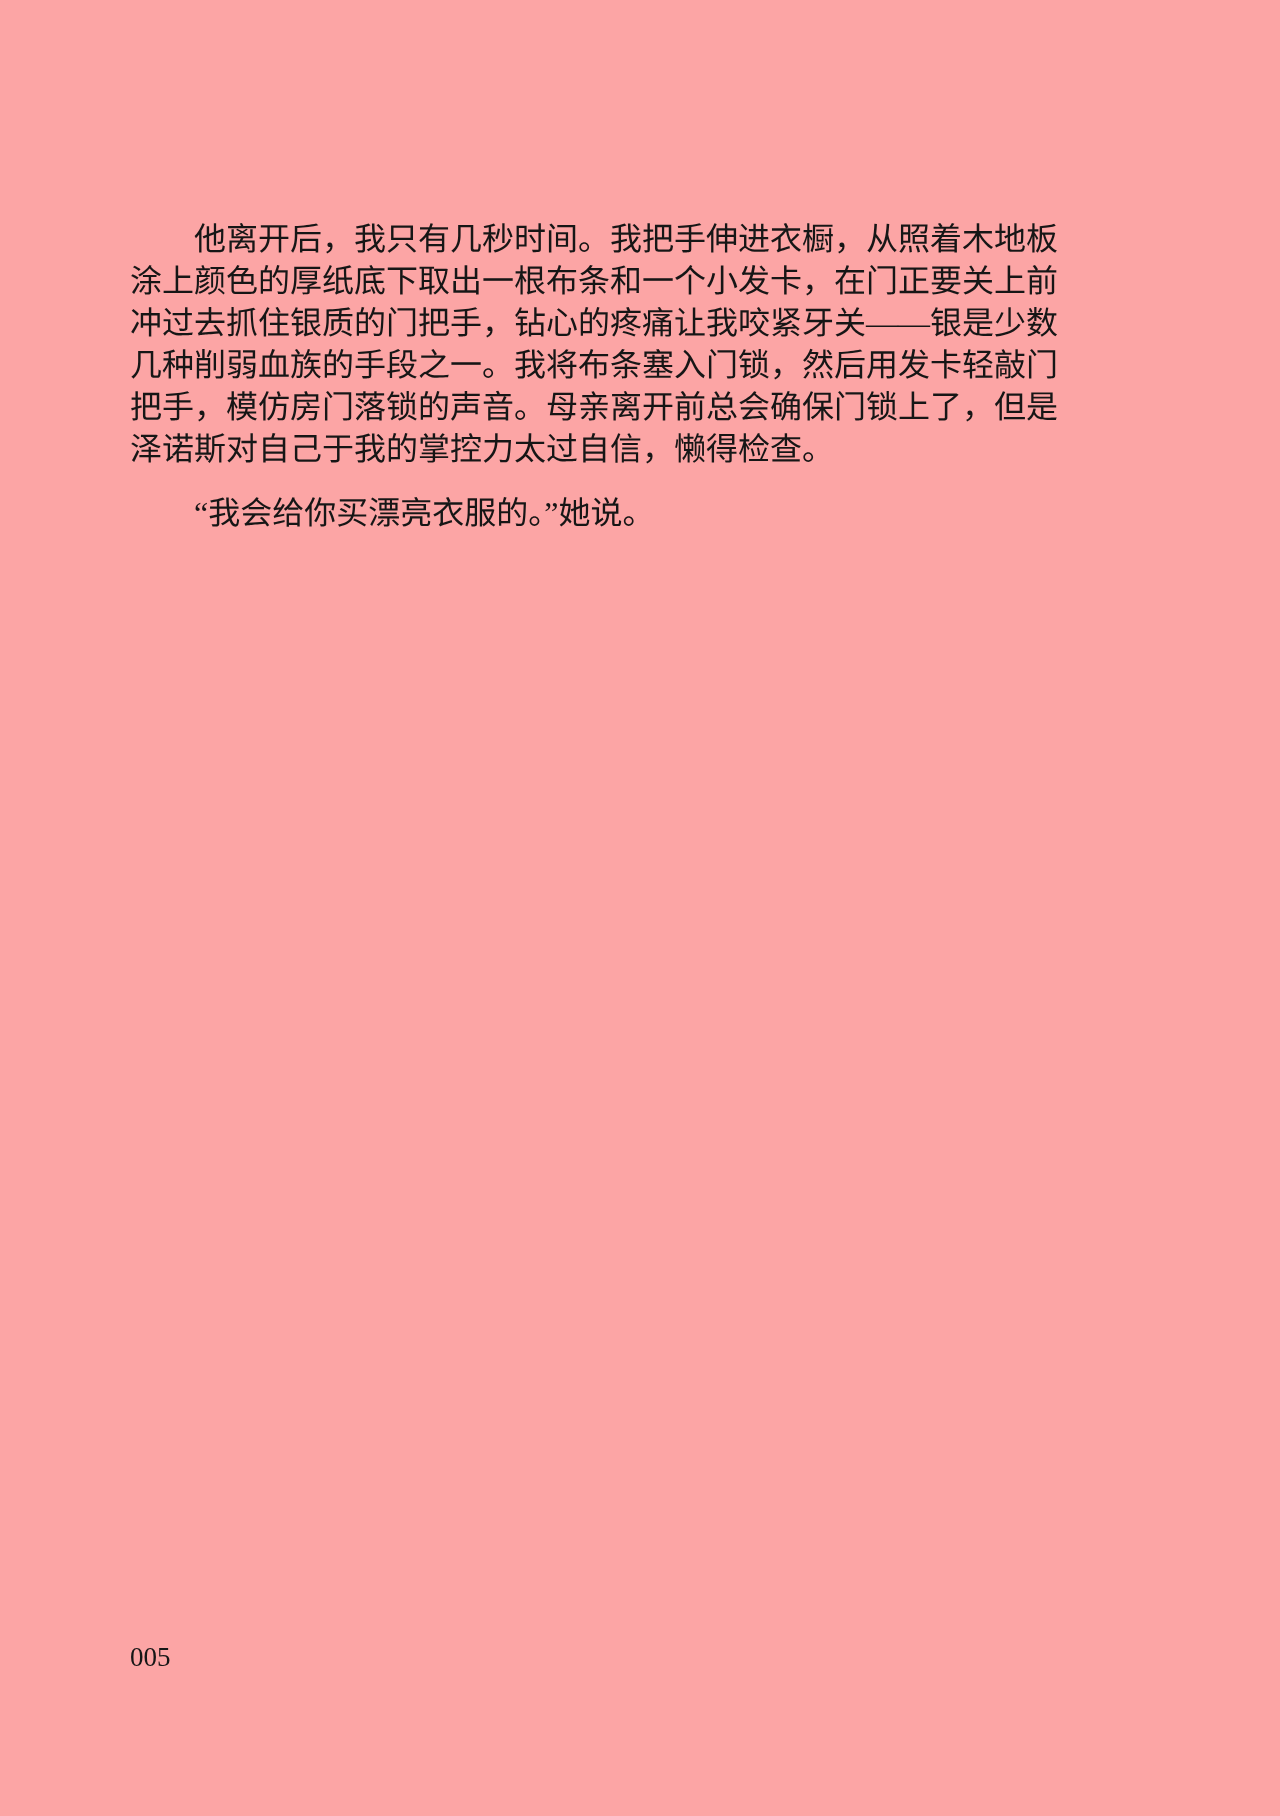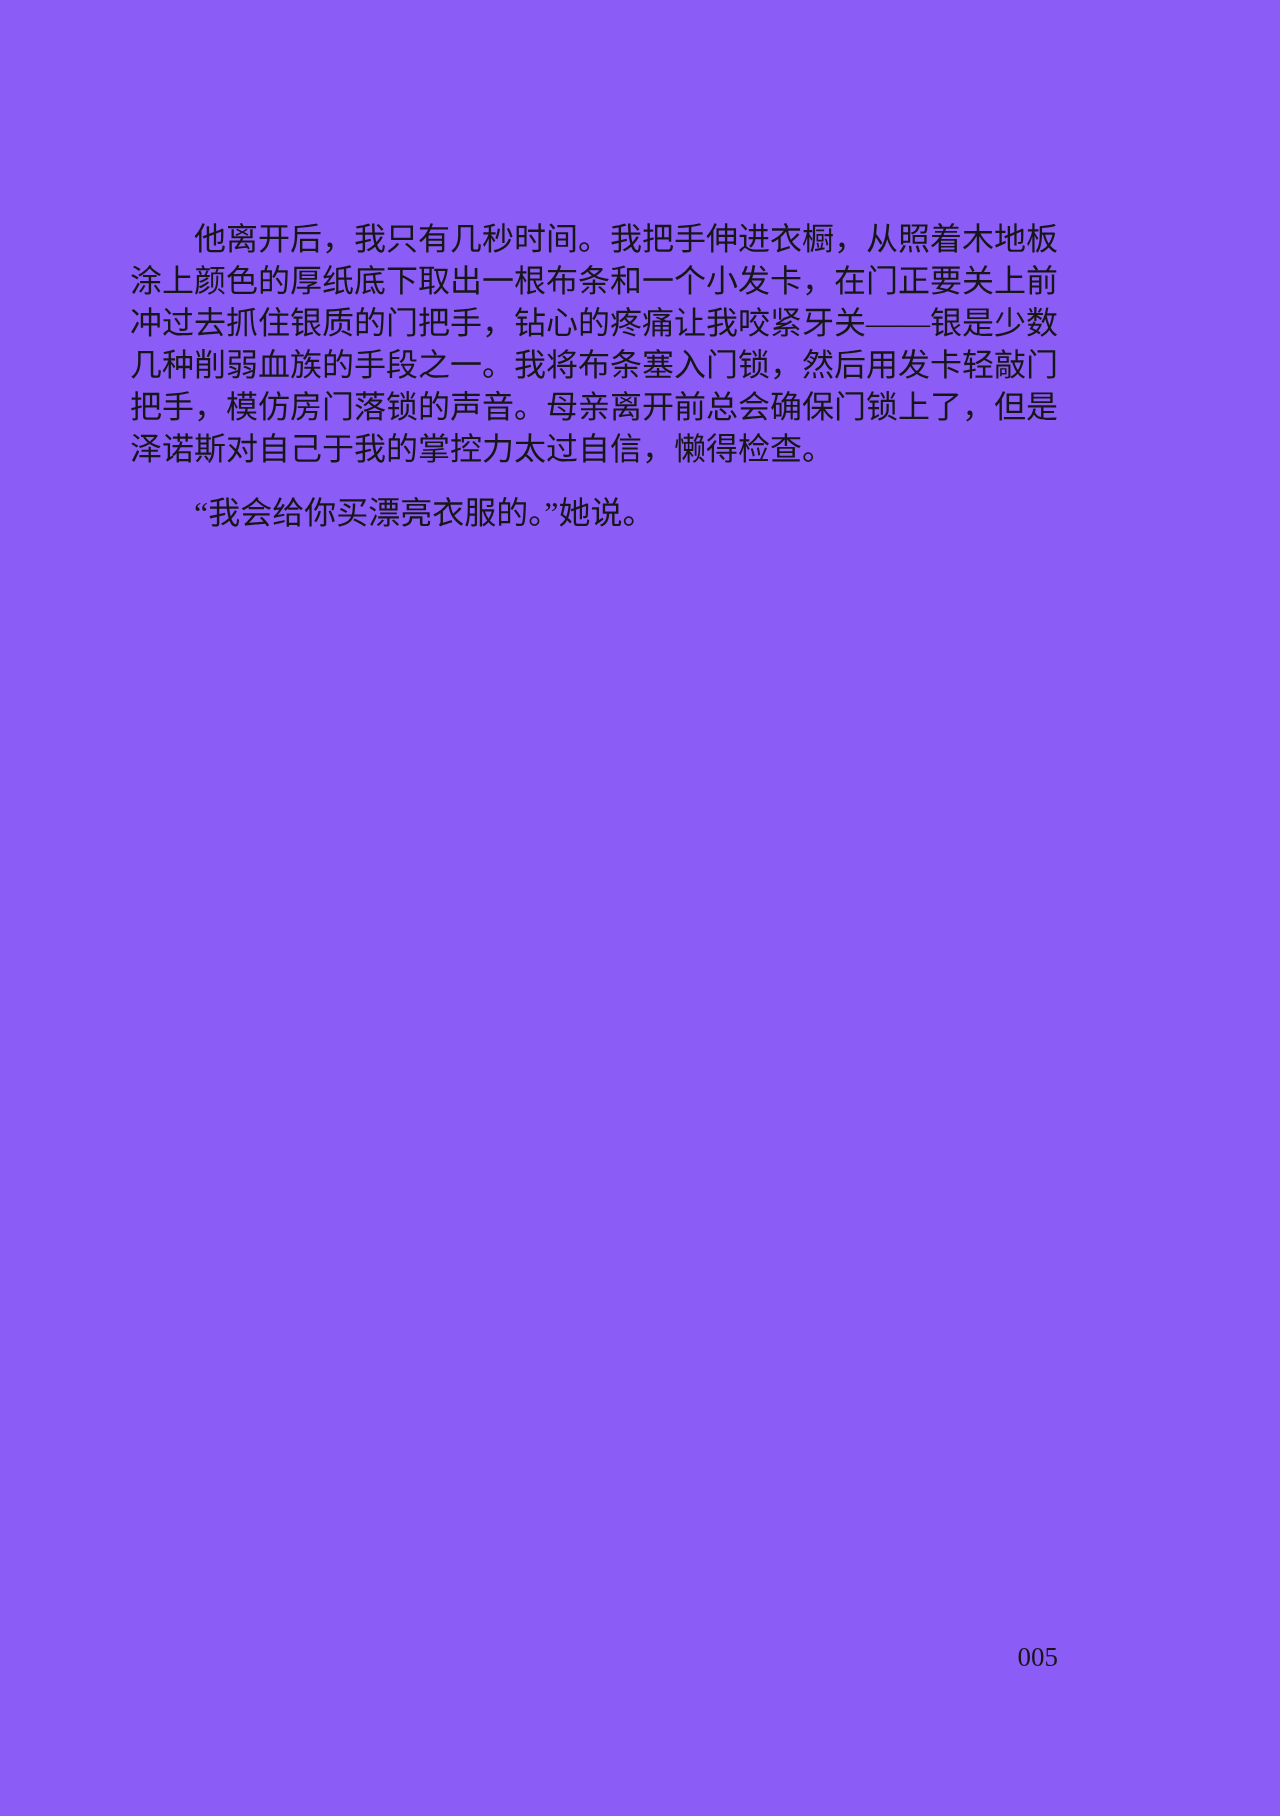--- a/index.html
+++ b/index.html
@@ -10,21 +10,21 @@
     width: 1280px;
     height: 1816px;
     background: #ffffff;
     position: relative;
     overflow: hidden;
     font-family: "Liberation Serif", "DejaVu Serif", serif;
   }
   .book-page {
     position: absolute;
     inset: 0;
-    background: #8b5cf6;
+    background: #fca5a5;
   }
   .text-block {
     position: absolute;
     left: 130px;
     top: 218px;
     width: 928px;
     font-size: 32px;
     line-height: 42px;
     color: #161616;
     text-align: justify;
@@ -36,21 +36,21 @@
     word-break: normal;
   }
   .text-block p:last-child {
     margin-bottom: 0;
   }
   .page-number {
     position: absolute;
     left: 130px;
     top: 1642px;
     width: 928px;
-    text-align: right;
+    text-align: left;
     font-size: 27px;
     line-height: 30px;
     color: #161616;
   }
 </style>
 </head>
 <body>
 
 <div class="book-page">
   <div class="text-block">

